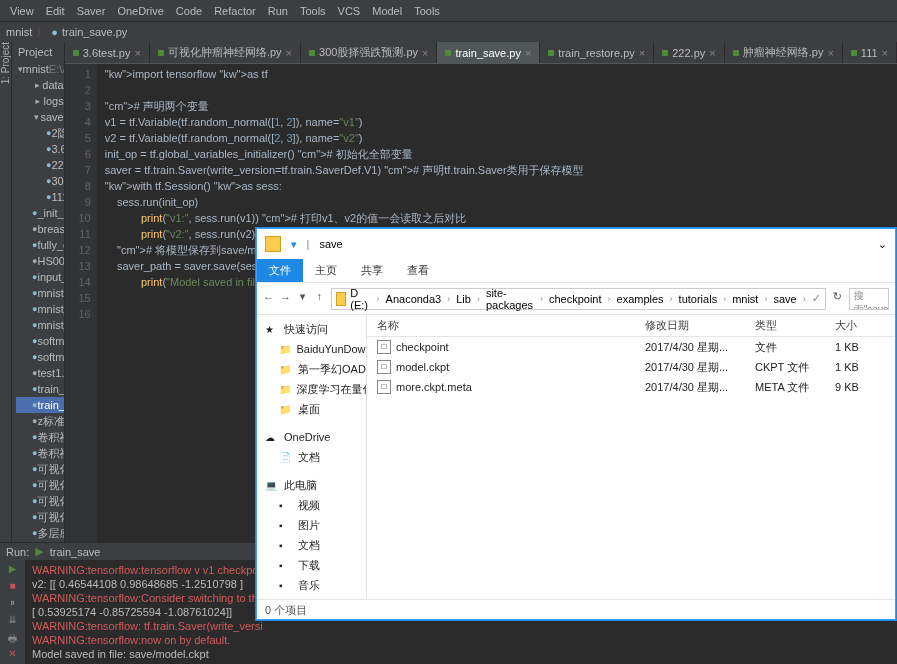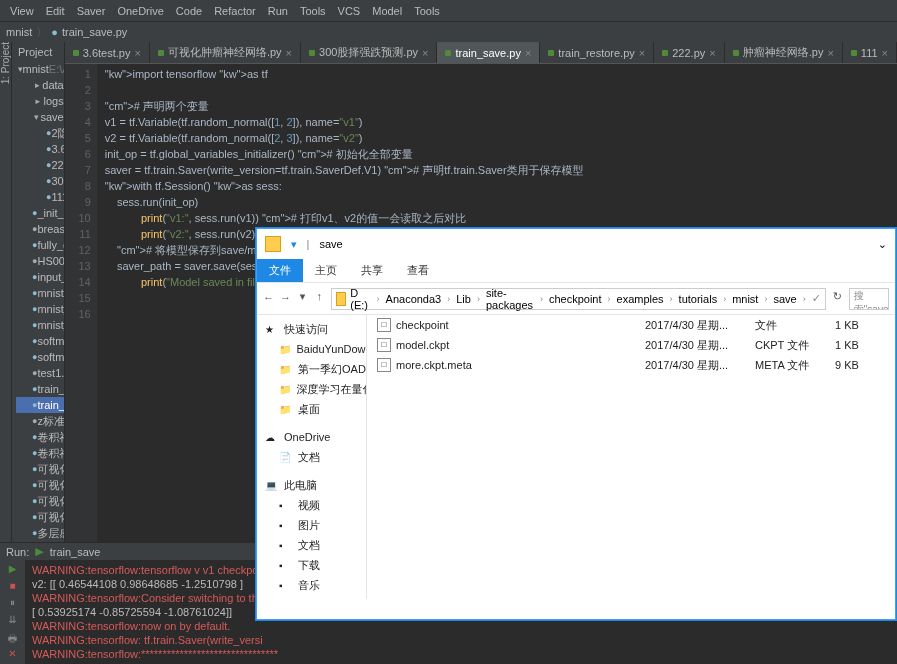--- a/index.html
+++ b/index.html
@@ -297,23 +297,22 @@
     <span>⏸</span>
     <span>⇊</span>
     <span>🖶</span>
     <span style="color:#c75450">✕</span>
   </div>
   <div class="console">
     <div class="warn">WARNING:tensorflow:tensorflow v v1 checkpoint for</div>
     <div>v2:  [[ 0.46544108  0.98648685 -1.2510798 ]</div>
     <div class="warn">WARNING:tensorflow:Consider switching to the more</div>
     <div> [ 0.53925174 -0.85725594 -1.08761024]]</div>
+    <div class="warn">WARNING:tensorflow:   tf.train.Saver(write_versi</div>
     <div class="warn">WARNING:tensorflow:now on by default.</div>
-    <div class="warn">WARNING:tensorflow:   tf.train.Saver(write_versi</div>
-    <div class="warn">WARNING:tensorflow:********************************</div>
     <div>Model saved in file: save/model.ckpt</div>
   </div>
 </div>
 
 <div class="explorer">
   <div class="exp-title">
     <span class="qat"></span>
     <span style="color:#1e88e5">▾</span>
     <span style="color:#888">|</span>
     <span>save</span>
@@ -409,20 +408,26 @@
         </div>
         <div class="np-item" style="padding-left: 22px;">
           <span class="np-ic">▪</span>
           <span>音乐</span>
         </div>
         <div class="np-item" style="padding-left: 22px;">
           <span>桌面</span>
         </div>
       </div>
     <div class="listpane">
+      <div class="lp-head">
+        <div>名称</div>
+        <div>修改日期</div>
+        <div>类型</div>
+        <div>大小</div>
+      </div>
       <div id="lprows">
           <div class="lp-row">
             <div>
               <span class="fic">□</span>
               <span>checkpoint</span>
             </div>
             <div>2017/4/30 星期...</div>
             <div>文件</div>
             <div>1 KB</div>
           </div>
@@ -440,13 +445,16 @@
               <span class="fic">□</span>
               <span>more.ckpt.meta</span>
             </div>
             <div>2017/4/30 星期...</div>
             <div>META 文件</div>
             <div>9 KB</div>
           </div>
         </div>
     </div>
   </div>
+  <div class="exp-status">
+    <span>0 个项目</span>
+  </div>
 </div>
 
 </body></html>

